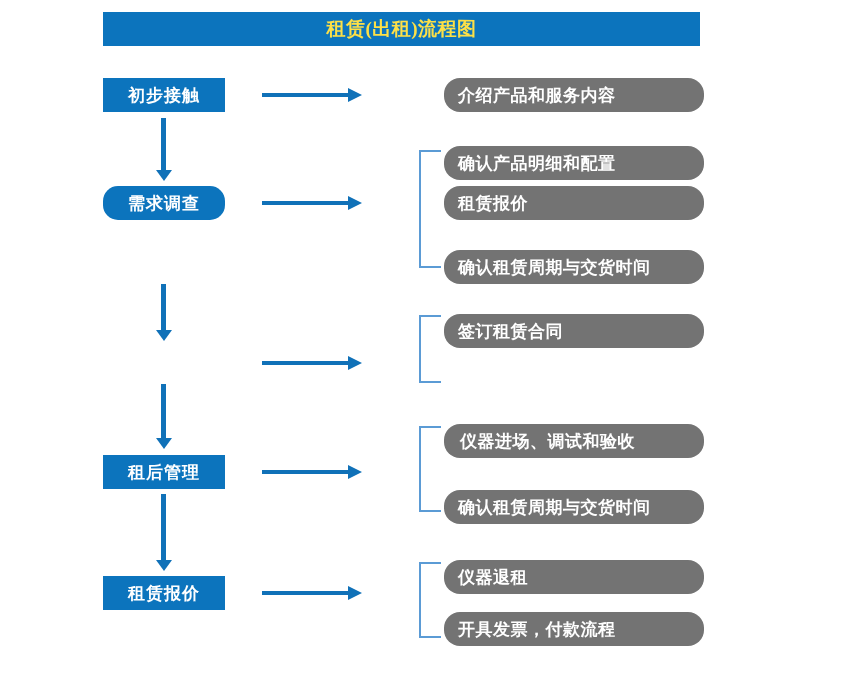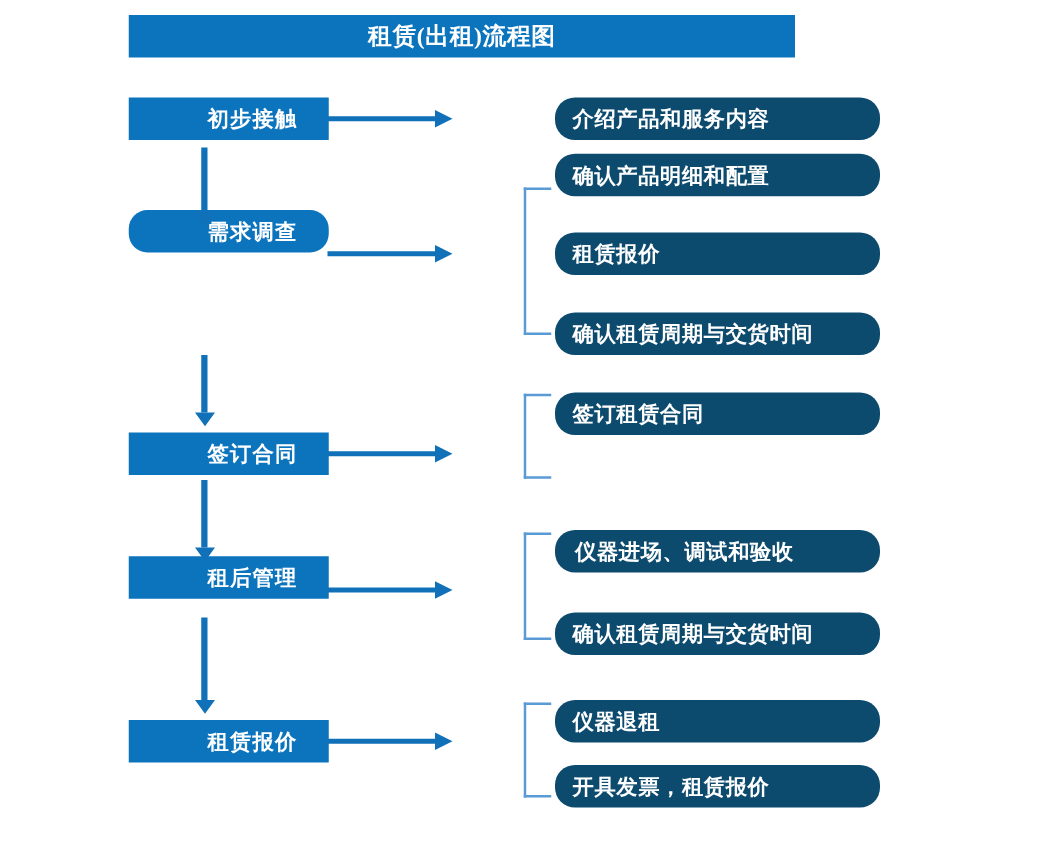--- a/index.html
+++ b/index.html
@@ -7,42 +7,41 @@
     width:844px;height:688px;
     background:#ffffff;
     font-family:"Liberation Serif","DejaVu Serif",serif;
     position:relative;
     overflow:hidden;
   }
   #stage{position:absolute;left:0;top:0;width:844px;height:688px;}
 
   .title-bar{
     position:absolute;
-    left:103px;top:12px;width:533px;height:34px;
+    left:103px;top:12px;width:597px;height:34px;
     background:#0c74bd;
-    color:#ffffff;
+    color:#fde047;
     display:flex;align-items:center;justify-content:center;
     font-size:19px;font-weight:bold;letter-spacing:0.5px;
   }
 
   .stage-box{
     position:absolute;
     width:122px;height:34px;
     background:#0c74bd;
     color:#ffffff;
     display:flex;align-items:center;justify-content:center;
     font-size:17px;font-weight:bold;
     letter-spacing:1px;
-    padding-left:38px;
   }
 
   .detail-box{
     position:absolute;
     left:444px;width:260px;height:34px;
-    background:#0c4a6e;
+    background:#737373;
     color:#ffffff;
     display:flex;align-items:center;
     padding-left:14px;
     box-sizing:border-box;
     font-size:17px;font-weight:bold;
     letter-spacing:0.5px;
     border-radius:16px;
   }
 
   
@@ -84,25 +83,24 @@
 </style>
 </head>
 <body>
 
 <div id="stage">
 
   <div class="title-bar">租赁(出租)流程图</div>
 
   <div class="stage-box" style="left:103px;top:78px;">初步接触</div>
 
-  <div class="stage-box" style="left:103px;top:168px;border-radius:15px;">需求调查</div>
+  <div class="stage-box" style="left:103px;top:186px;border-radius:15px;">需求调查</div>
 
-  <div class="stage-box" style="left:103px;top:346px;">签订合同</div>
 
-  <div class="stage-box" style="left:103px;top:445px;">租后管理</div>
+  <div class="stage-box" style="left:103px;top:455px;">租后管理</div>
 
   <div class="stage-box" style="left:103px;top:576px;">租赁报价</div>
 
   <div class="v-arrow" style="left:156px;top:118px;height:64px;">
     <div class="shaft" style="height:52px;"></div>
     <div class="head" style="top:52px;"></div>
   </div>
 
   <div class="v-arrow" style="left:156px;top:284px;height:58px;">
     <div class="shaft" style="height:46px;"></div>
@@ -147,30 +145,30 @@
   <div class="bracket" style="top:150px;height:118px;"></div>
 
   <div class="bracket" style="top:315px;height:68px;"></div>
 
   <div class="bracket" style="top:426px;height:86px;"></div>
 
   <div class="bracket" style="top:562px;height:76px;"></div>
 
   <div class="detail-box" style="top:78px;">介绍产品和服务内容</div>
 
-  <div class="detail-box" style="top:123px;font-family:Liberation Mono, monospace;">确认产品明细和配置</div>
+  <div class="detail-box" style="top:146px;font-family:Liberation Mono, monospace;">确认产品明细和配置</div>
 
   <div class="detail-box" style="top:186px;">租赁报价</div>
 
   <div class="detail-box" style="top:238px;margin-top:12px;">确认租赁周期与交货时间</div>
 
   <div class="detail-box" style="top:314px;">签订租赁合同</div>
 
 
   <div class="detail-box" style="top:424px;padding-left:16px;">仪器进场、调试和验收</div>
 
   <div class="detail-box" style="top:490px;">确认租赁周期与交货时间</div>
 
   <div class="detail-box" style="top:560px;">仪器退租</div>
 
-  <div class="detail-box" style="top:612px;">开具发票，租赁报价</div>
+  <div class="detail-box" style="top:612px;">开具发票，付款流程</div>
 
 </div>
 
 </body></html>

